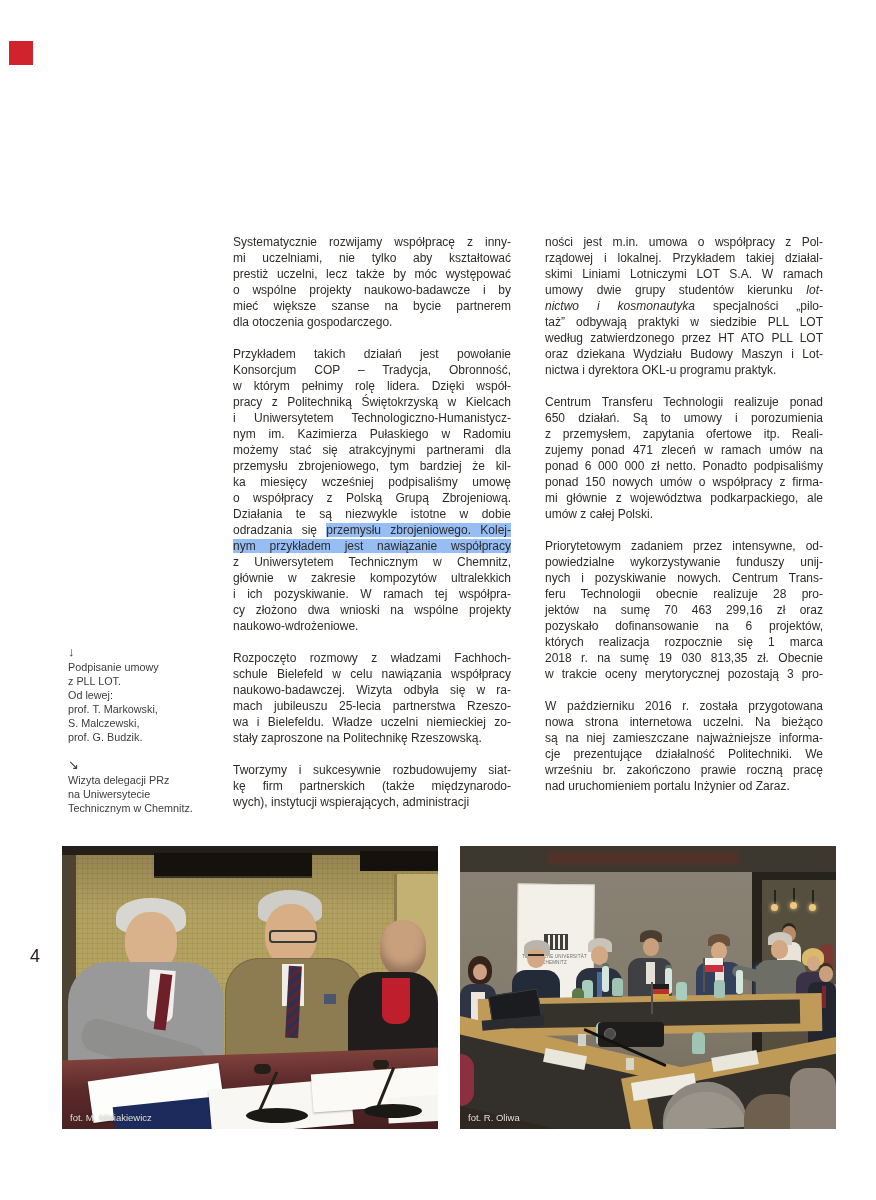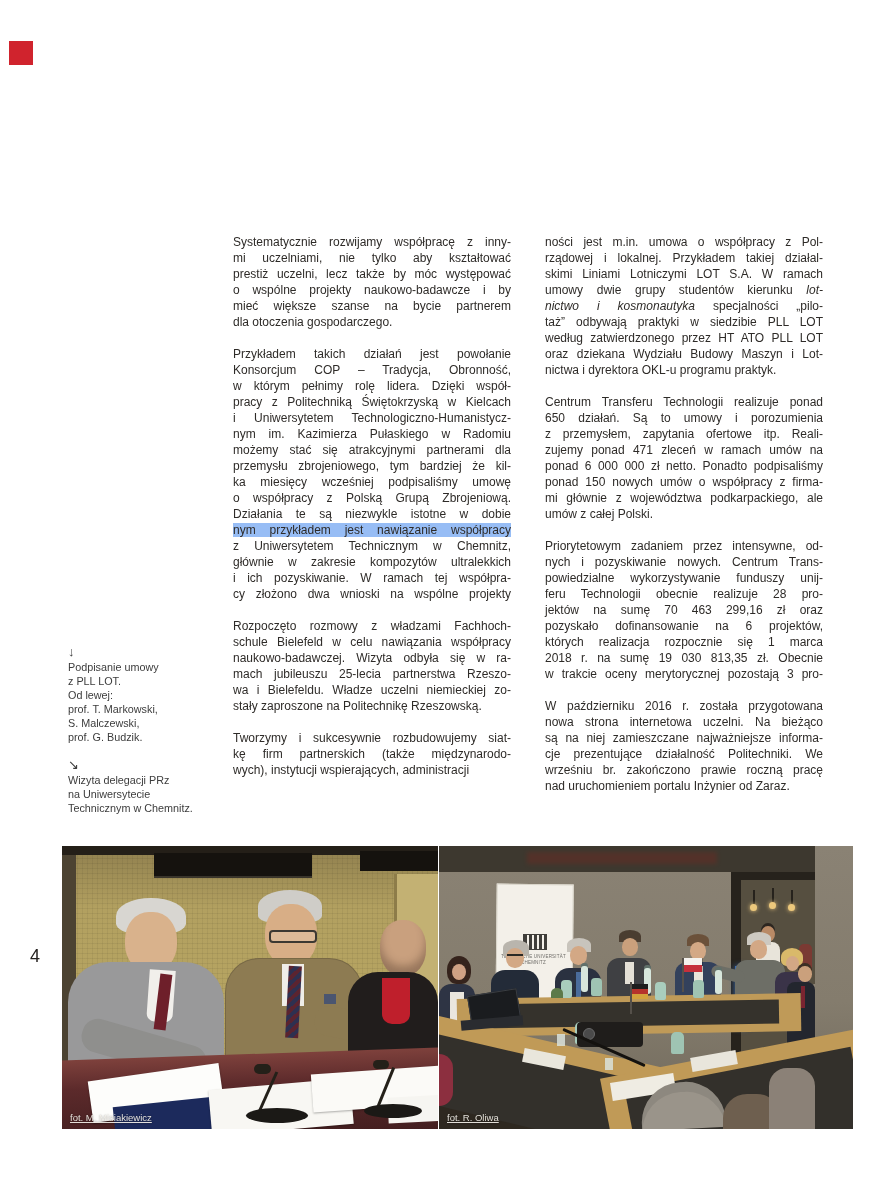--- a/index.html
+++ b/index.html
@@ -23,23 +23,23 @@
   #col-right{left:545px;}
   .para{margin:0 0 16px 0;}
   .line{font-size:12px;line-height:16px;height:16px;text-align:justify;text-align-last:justify;white-space:nowrap;}
   .line.last{text-align-last:left;}
   .seg-it{font-style:italic;}
   .seg-hl{background:rgba(37,118,235,0.48);}
 
   
   .photo{position:absolute;top:846px;width:376px;height:283px;overflow:hidden;}
   #photo-signing{left:62px;background:linear-gradient(180deg,#8f7f4e 0,#b2a060 22%,#b7a562 60%,#a8975a 100%);}
-  #photo-meeting{left:439px;background:linear-gradient(180deg,#8a8274 0,#847c6d 55%,#6f685a 100%);padding-left:38px;}
+  #photo-meeting{left:460px;background:linear-gradient(180deg,#8a8274 0,#847c6d 55%,#6f685a 100%);}
   .a{position:absolute;}
-  .photo-credit{position:absolute;left:8px;bottom:6px;font-size:9.5px;color:#f2efe8;opacity:.92;z-index:60;text-shadow:0 0 2px rgba(0,0,0,.45);text-decoration:underline;}
+  .photo-credit{position:absolute;left:8px;bottom:6px;font-size:9.5px;color:#f2efe8;opacity:.92;z-index:60;text-shadow:0 0 2px rgba(0,0,0,.45);}
   .panel-texture{left:0;top:0;right:0;bottom:0;
      background:repeating-linear-gradient(0deg,rgba(0,0,0,.06) 0 1px,transparent 1px 5px),
                 repeating-linear-gradient(90deg,rgba(0,0,0,.05) 0 1px,transparent 1px 5px);}
   .banner-text{font-size:4.5px;line-height:6px;color:#6e6c68;text-align:center;letter-spacing:.2px;}
 </style>
 </head>
 <body>
 
 <div id="page">
 
@@ -79,25 +79,27 @@
         <div class="line">Konsorcjum COP – Tradycja, Obronność,</div>
         <div class="line">w którym pełnimy rolę lidera. Dzięki współ-</div>
         <div class="line">pracy z Politechniką Świętokrzyską w Kielcach</div>
         <div class="line">i Uniwersytetem Technologiczno-Humanistycz-</div>
         <div class="line">nym im. Kazimierza Pułaskiego w Radomiu</div>
         <div class="line">możemy stać się atrakcyjnymi partnerami dla</div>
         <div class="line">przemysłu zbrojeniowego, tym bardziej że kil-</div>
         <div class="line">ka miesięcy wcześniej podpisaliśmy umowę</div>
         <div class="line">o współpracy z Polską Grupą Zbrojeniową.</div>
         <div class="line">Działania te są niezwykle istotne w dobie</div>
+        <div class="line"><span>odradzania się </span><span class="seg-hl">przemysłu zbrojeniowego. Kolej-</span></div>
         <div class="line"><span class="seg-hl">nym przykładem jest nawiązanie współpracy</span></div>
         <div class="line">z Uniwersytetem Technicznym w Chemnitz,</div>
         <div class="line">głównie w zakresie kompozytów ultralekkich</div>
         <div class="line">i ich pozyskiwanie. W ramach tej współpra-</div>
         <div class="line">cy złożono dwa wnioski na wspólne projekty</div>
+        <div class="line last">naukowo-wdrożeniowe.</div>
       </div>
       <div class="para">
         <div class="line">Rozpoczęto rozmowy z władzami Fachhoch-</div>
         <div class="line">schule Bielefeld w celu nawiązania współpracy</div>
         <div class="line">naukowo-badawczej. Wizyta odbyła się w ra-</div>
         <div class="line">mach jubileuszu 25-lecia partnerstwa Rzeszo-</div>
         <div class="line">wa i Bielefeldu. Władze uczelni niemieckiej zo-</div>
         <div class="line last">stały zaproszone na Politechnikę Rzeszowską.</div>
       </div>
       <div class="para">
@@ -123,22 +125,22 @@
         <div class="line">650 działań. Są to umowy i porozumienia</div>
         <div class="line">z przemysłem, zapytania ofertowe itp. Reali-</div>
         <div class="line">zujemy ponad 471 zleceń w ramach umów na</div>
         <div class="line">ponad 6 000 000 zł netto. Ponadto podpisaliśmy</div>
         <div class="line">ponad 150 nowych umów o współpracy z firma-</div>
         <div class="line">mi głównie z województwa podkarpackiego, ale</div>
         <div class="line last">umów z całej Polski.</div>
       </div>
       <div class="para">
         <div class="line">Priorytetowym zadaniem przez intensywne, od-</div>
+        <div class="line">powiedzialne wykorzystywanie funduszy unij-</div>
         <div class="line">nych i pozyskiwanie nowych. Centrum Trans-</div>
-        <div class="line">powiedzialne wykorzystywanie funduszy unij-</div>
         <div class="line">feru Technologii obecnie realizuje 28 pro-</div>
         <div class="line">jektów na sumę 70 463 299,16 zł oraz</div>
         <div class="line">pozyskało dofinansowanie na 6 projektów,</div>
         <div class="line">których realizacja rozpocznie się 1 marca</div>
         <div class="line">2018 r. na sumę 19 030 813,35 zł. Obecnie</div>
         <div class="line">w trakcie oceny merytorycznej pozostają 3 pro-</div>
       </div>
       <div class="para">
         <div class="line">W październiku 2016 r. została przygotowana</div>
         <div class="line">nowa strona internetowa uczelni. Na bieżąco</div>

